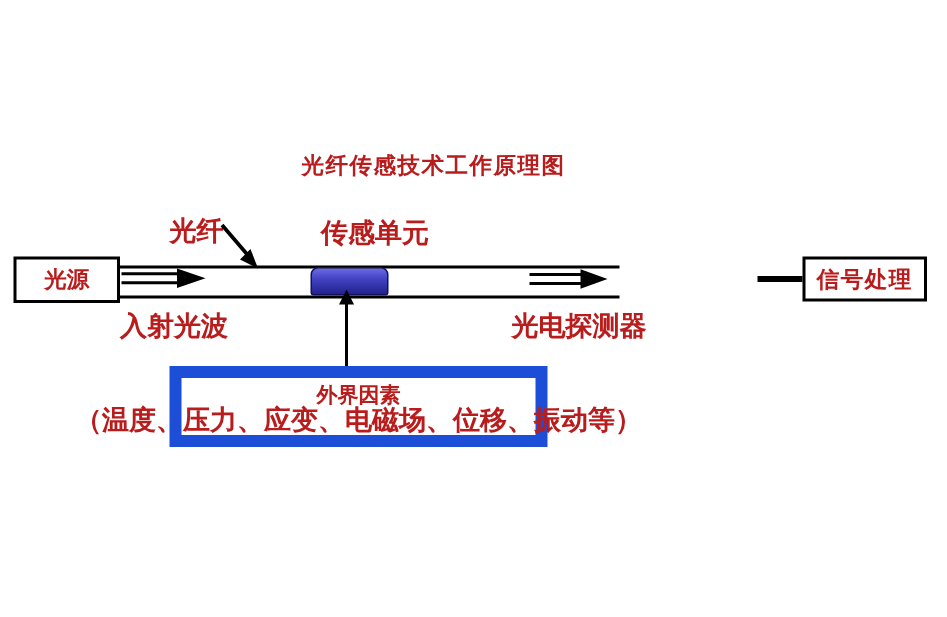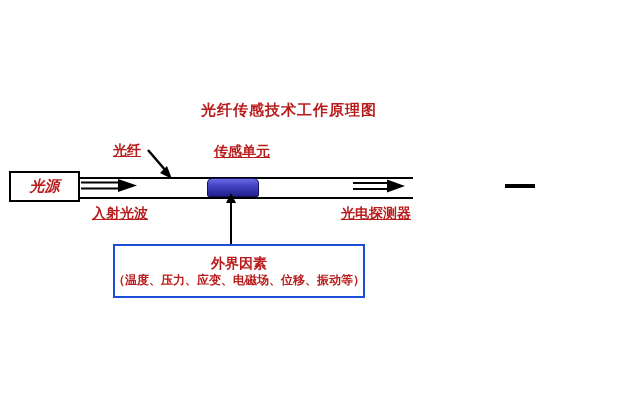--- a/index.html
+++ b/index.html
@@ -17,75 +17,77 @@
     font-size:15px;font-weight:bold;letter-spacing:1px;
   }
   .box{
     position:absolute;
     border:2px solid #000;
     background:#fff;
     display:flex;align-items:center;justify-content:center;
     font-size:15px;font-weight:bold;
     box-sizing:border-box;
     z-index:3;
-    font-style:italic;
   }
   .box-light-source{left:9px;top:171px;width:71px;height:31px;}
   .box-detector{left:413px;top:172px;width:92px;height:31px;letter-spacing:1px;}
   .box-signal{left:535px;top:171px;width:83px;height:30px;letter-spacing:1px;}
   .fiber{
     position:absolute;left:80px;top:177px;width:333px;height:22px;
     border-top:2px solid #000;border-bottom:2px solid #000;
     background:#fff;box-sizing:border-box;z-index:1;
   }
   .sensor{
     position:absolute;left:207px;top:178px;width:52px;height:19px;
     background:linear-gradient(180deg,#6b6be4 0%,#4343c4 40%,#22228e 100%);
     border:1px solid #11115e;
     border-radius:5px 5px 2px 2px;
     box-sizing:border-box;z-index:2;
   }
   .lbl{
     position:absolute;
-    font-size:14px;font-weight:bold;white-space:nowrap;text-decoration:underline;
+    font-size:18px;font-weight:bold;white-space:nowrap;
   }
   .lbl-fiber{left:113px;top:142px;}
   .lbl-sensing{left:214px;top:143px;}
-  .lbl-incident{left:92px;top:205px;text-align:right;}
+  .lbl-incident{left:80px;top:205px;text-align:right;}
   .lbl-output{left:341px;top:205px;}
   .arrow-svg{position:absolute;z-index:4;}
   .connector{
     position:absolute;left:505px;top:184px;width:30px;height:4px;
     background:#000;z-index:3;
   }
   .ext-box{
     position:absolute;left:113px;top:244px;width:252px;height:54px;
-    border:2px solid #1d4ed8;background:#fff;box-sizing:border-box;
+    border:8px solid #1d4ed8;background:#fff;box-sizing:border-box;
     display:flex;flex-direction:column;align-items:center;justify-content:center;
     z-index:3;
   }
   .ext-title{font-size:14px;font-weight:bold;line-height:18px;}
-  .ext-detail{font-size:12px;font-weight:bold;line-height:16px;white-space:nowrap;}
+  .ext-detail{font-size:18px;font-weight:bold;line-height:16px;white-space:nowrap;}
 </style>
 </head>
 <body>
 
 <div class="canvas">
 
   <div class="title">光纤传感技术工作原理图</div>
 
   <div class="fiber"></div>
 
   <div class="sensor"></div>
 
   <div class="box box-light-source">
     <span>光源</span>
   </div>
 
 
+  <div class="box box-signal">
+    <span>信号处理</span>
+  </div>
 
   <div class="connector"></div>
 
   <svg class="arrow-svg" style="left:80px;top:178px;" width="60" height="15" viewBox="0 0 60 15">
     <line x1="1" y1="4.5" x2="40" y2="4.5" stroke="#000" stroke-width="2"></line>
     <line x1="1" y1="10.5" x2="40" y2="10.5" stroke="#000" stroke-width="2"></line>
     <polygon points="38,1 57,7.5 38,14" fill="#000"></polygon>
   </svg>
 
   <svg class="arrow-svg" style="left:352px;top:179px;" width="56" height="14" viewBox="0 0 56 14">

